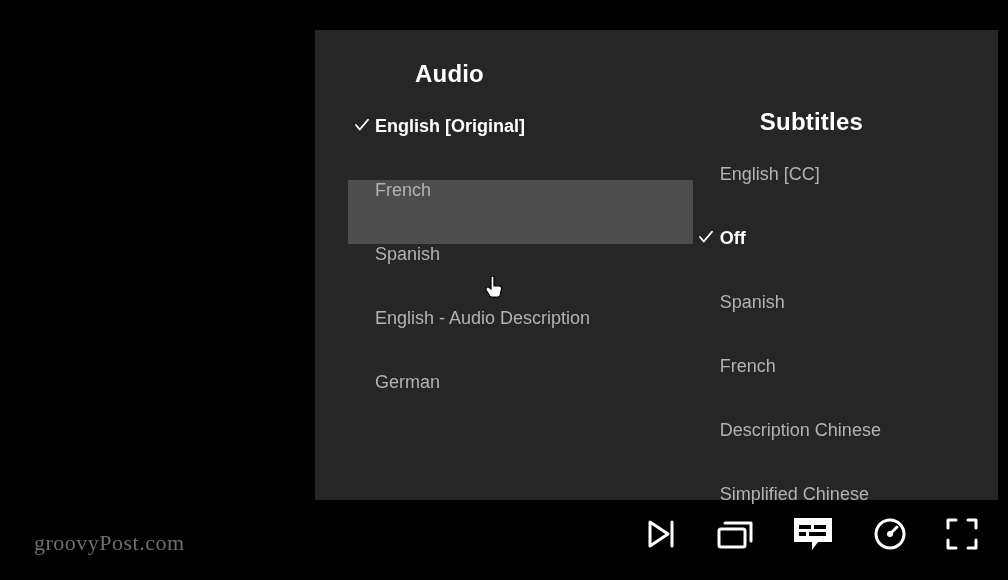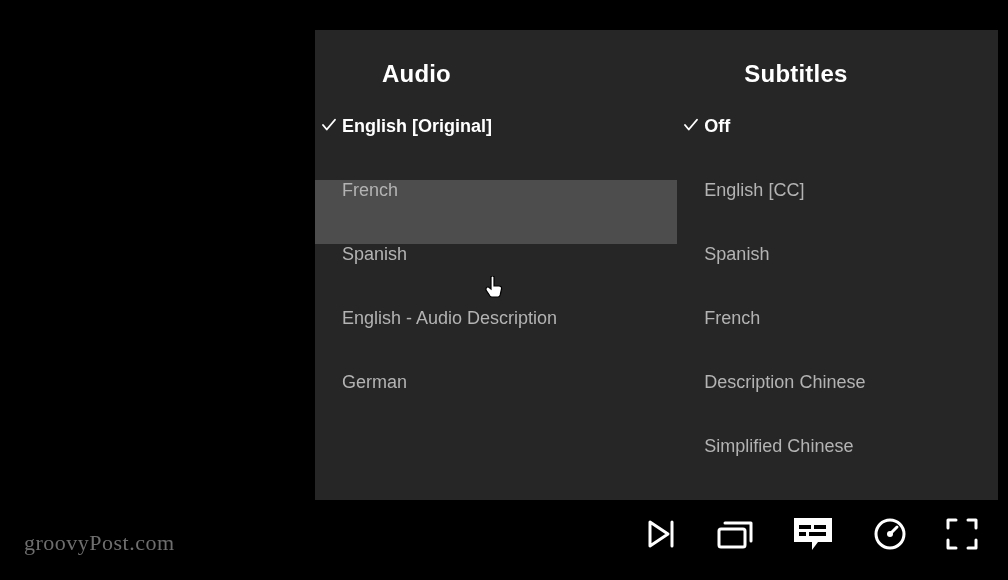--- a/index.html
+++ b/index.html
@@ -17,22 +17,22 @@
       left: 315px;
       right: 10px;
       bottom: 80px;
       background: #262626;
       display: flex;
     }
     .column {
       flex: 1;
       padding-top: 30px;
     }
-    .column-audio { flex: 1.13; }
-    .column-subtitles { flex: 1; }
+    .column-audio { flex: 1.13; margin-left: 33px; }
+    .column-subtitles { flex: 1; margin-top: 48px; }
     .col-header {
       color: #fff;
       font-weight: 700;
       font-size: 24px;
       margin-left: 67px;
       margin-bottom: 28px;
       letter-spacing: 0.2px;
     }
     .option {
       display: flex;
@@ -80,21 +80,21 @@
       color: #fff;
       cursor: pointer;
       display: flex;
       align-items: center;
       justify-content: center;
     }
     .ctrl-btn svg { display: block; }
     .watermark {
       position: absolute;
       bottom: 24px;
-      left: 24px;
+      left: 34px;
       color: #6e6e6e;
       font-family: Georgia, "Times New Roman", serif;
       font-size: 22px;
       letter-spacing: 0.5px;
     }
   </style>
 </head>
 <body>
 
 <div class="menu-panel">
@@ -125,34 +125,34 @@
         <div class="option">
           <span class="check-slot"></span>
           <span class="option-label">German</span>
         </div>
       </div>
   </div>
 
   <div class="column column-subtitles">
     <h2 class="col-header">Subtitles</h2>
     <div id="subtitles-list">
+        <div class="option">
+          <span class="check-slot"></span>
+          <span class="option-label">English [CC]</span>
+        </div>
         <div class="option selected">
           <span class="check-slot">
             <svg width="18" height="18" viewBox="0 0 24 24">
               <path d="M4 12 L9 18 L20 5" fill="none" stroke="#fff" stroke-width="2.5" stroke-linecap="round" stroke-linejoin="round"></path>
             </svg>
           </span>
           <span class="option-label">Off</span>
         </div>
         <div class="option">
           <span class="check-slot"></span>
-          <span class="option-label">English [CC]</span>
-        </div>
-        <div class="option">
-          <span class="check-slot"></span>
           <span class="option-label">Spanish</span>
         </div>
         <div class="option">
           <span class="check-slot"></span>
           <span class="option-label">French</span>
         </div>
         <div class="option">
           <span class="check-slot"></span>
           <span class="option-label">Description Chinese</span>
         </div>

